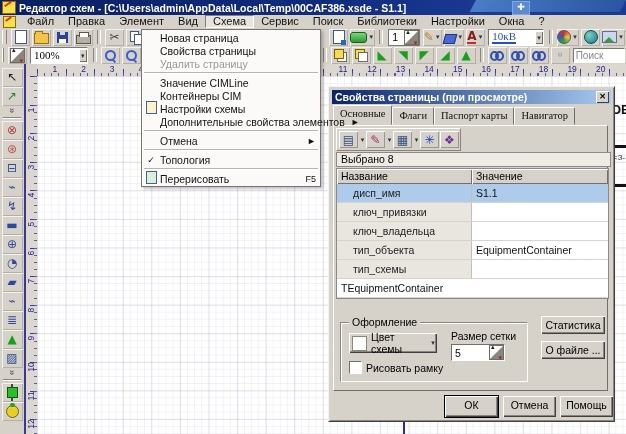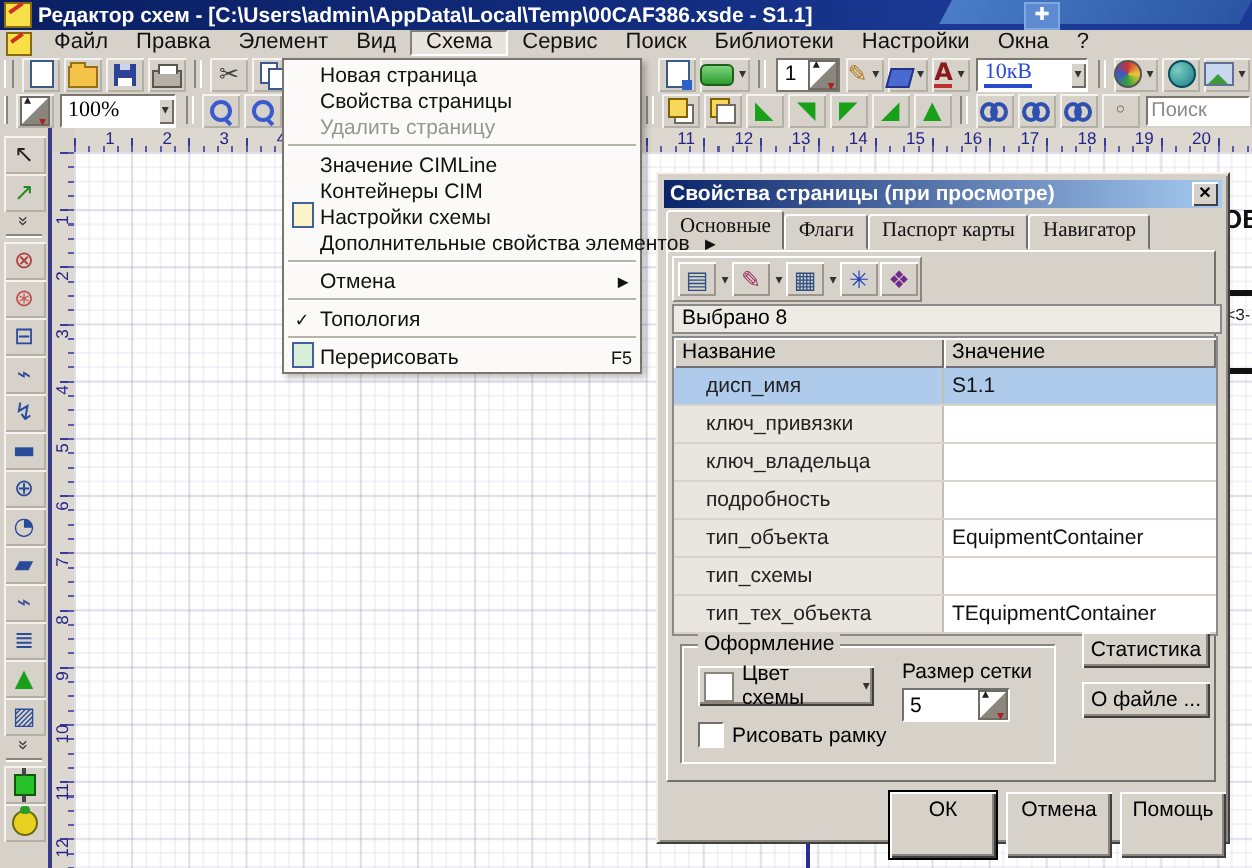--- a/index.html
+++ b/index.html
@@ -167,21 +167,21 @@
     box-shadow:inset 1px 1px #fff,inset -1px -1px #404040,inset -2px -2px #8a867e;display:flex;align-items:center;font-size:10.5px;}
   #color-swatch{width:13px;height:13px;background:#fff;border:1px solid #8a867e;margin:0 4px 0 3px;flex:none;}
   #color-btn .tb-dd{margin-left:2px;}
   #frame-check{position:absolute;left:8px;top:38px;display:flex;align-items:center;font-size:10.5px;}
   #frame-check .box{width:11px;height:11px;background:#fff;border:1px solid;border-color:#707070 #fff #fff #707070;margin-right:4px;flex:none;}
   #gridsize-label{position:absolute;left:110px;top:7px;font-size:10.5px;}
   #gridsize-spin{position:absolute;left:110px;top:21px;width:54px;height:17px;background:#fff;border:1px solid;border-color:#707070 #fff #fff #707070;display:flex;align-items:center;box-sizing:border-box;}
   #gridsize-spin .val{flex:1;font-size:10.5px;padding-left:3px;}
   .side-btn{position:absolute;width:64px;height:18px;background:#d6d2ca;font-size:10.5px;text-align:center;line-height:18px;
     box-shadow:inset 1px 1px #fff,inset -1px -1px #404040,inset -2px -2px #8a867e;}
-  .btm-btn{position:absolute;top:309px;width:53px;height:33px;background:#d6d2ca;font-size:10.5px;text-align:center;line-height:19px;
+  .btm-btn{position:absolute;top:309px;width:53px;height:21px;background:#d6d2ca;font-size:10.5px;text-align:center;line-height:19px;
     box-shadow:inset 1px 1px #fff,inset -1px -1px #404040,inset -2px -2px #8a867e;}
   .btm-btn.default{outline:1px solid #000;}
 </style>
 </head>
 <body>
 
 <div id="window">
 
   <div id="titlebar">
     <span class="app-ico"></span>
@@ -562,33 +562,28 @@
             </div>
             <div class="trow">
               <div class="cname">ключ_привязки</div>
               <div class="cval"></div>
             </div>
             <div class="trow">
               <div class="cname">ключ_владельца</div>
               <div class="cval"></div>
             </div>
             <div class="trow">
-              <div class="cname">подробность</div>
-              <div class="cval"></div>
-            </div>
-            <div class="trow">
               <div class="cname">тип_объекта</div>
               <div class="cval">EquipmentContainer</div>
             </div>
             <div class="trow">
               <div class="cname">тип_схемы</div>
               <div class="cval"></div>
             </div>
             <div class="trow">
-              <div class="cname">тип_тех_объекта</div>
               <div class="cval">TEquipmentContainer</div>
             </div>
           </div>
       </div>
       <div id="dlg-group">
         <span class="glabel">Оформление</span>
         <span id="color-btn">
           <span id="color-swatch"></span>
           <span>Цвет схемы</span>
           <span class="tb-dd">▾</span>

